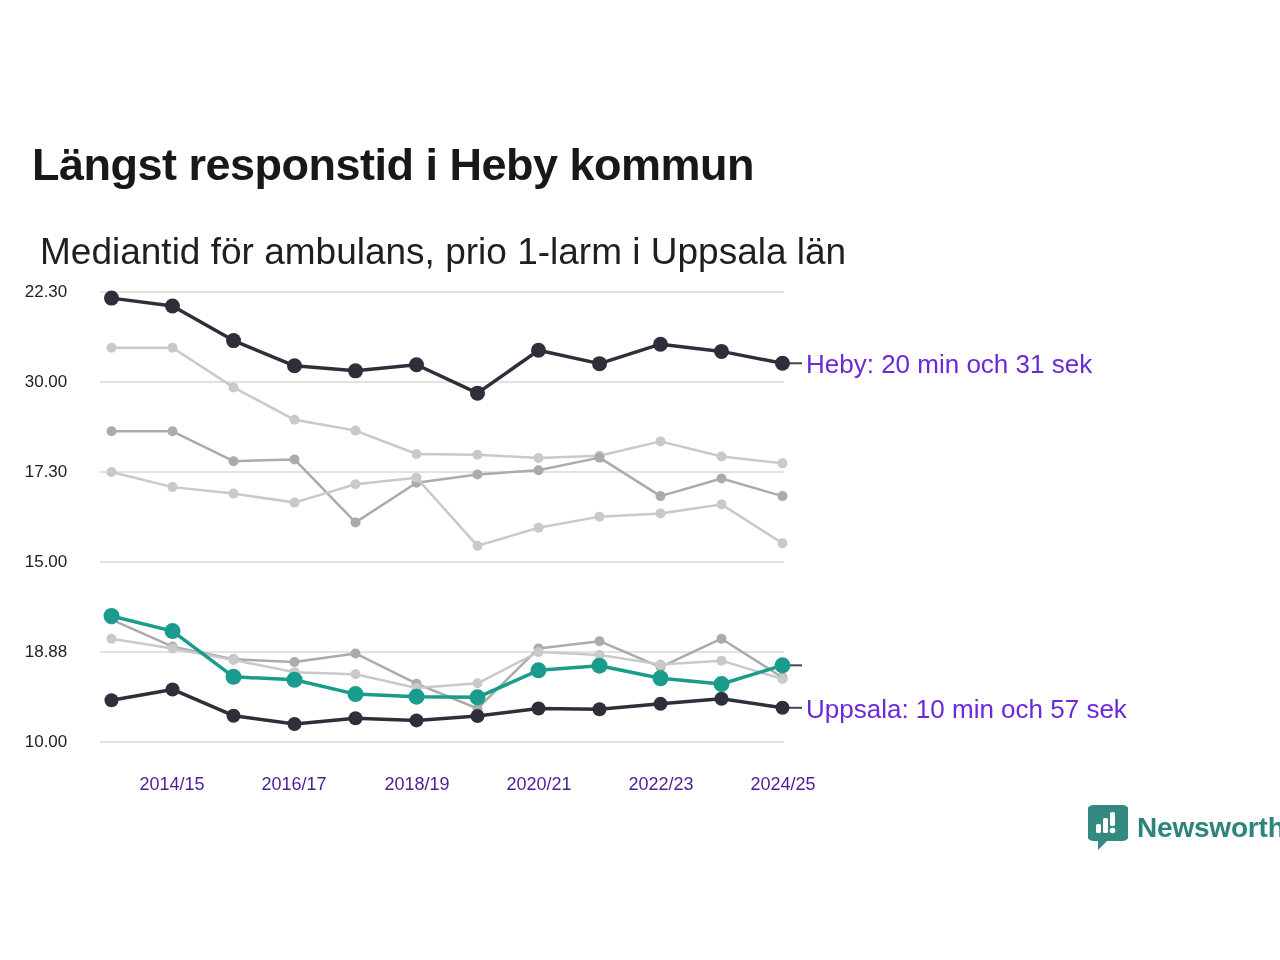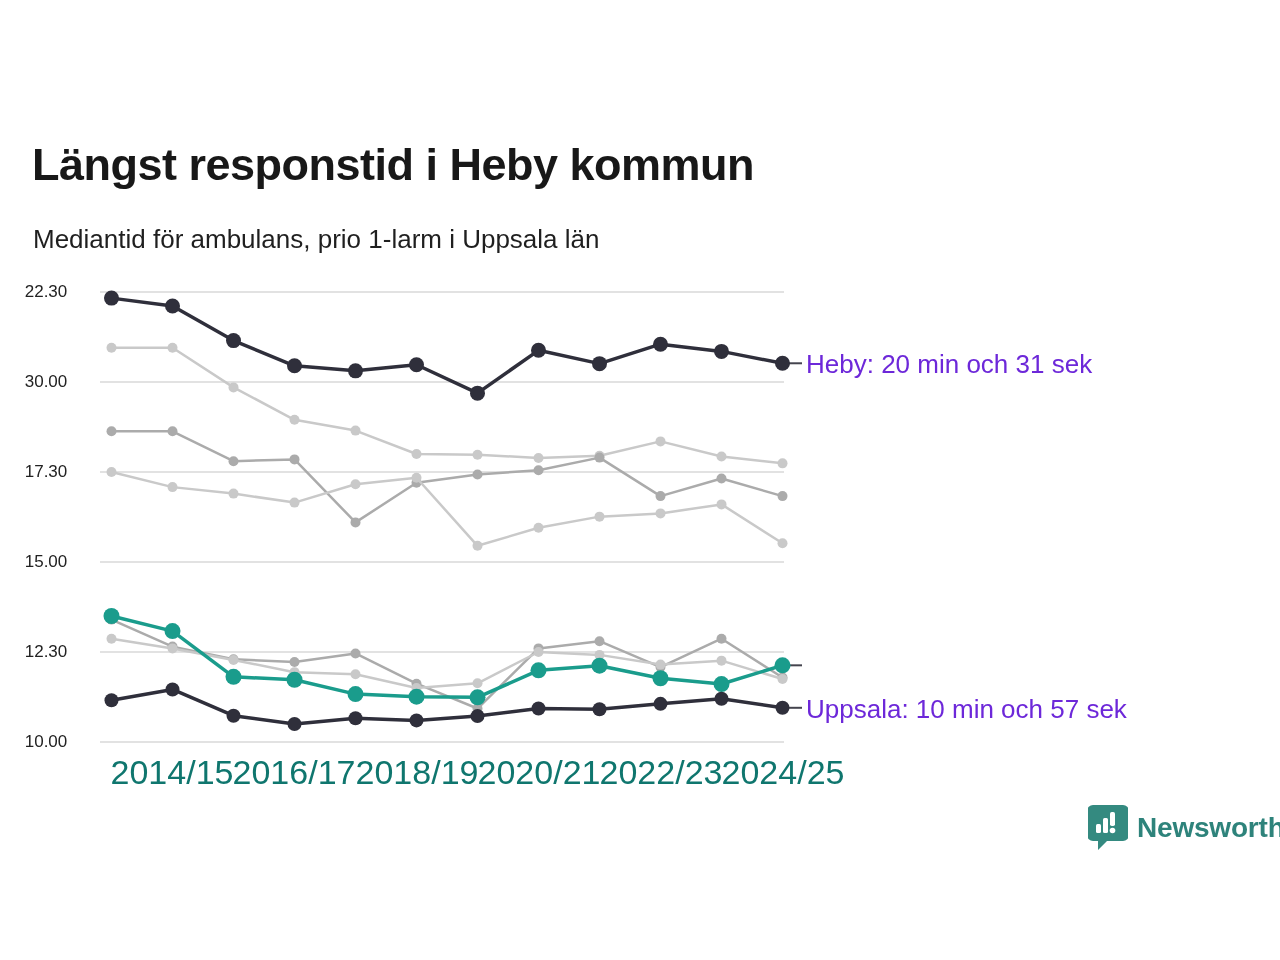--- a/index.html
+++ b/index.html
@@ -11,31 +11,31 @@
     font-family:"Liberation Sans", sans-serif;
     color:#1a1a1a;
   }
   .title{
     position:absolute;left:22px;top:130px;width:1100px;
     font-size:45px;line-height:1.1;font-weight:bold;color:#181818;margin:10px;
     letter-spacing:-0.5px;
   }
   .subtitle{
     position:absolute;left:25px;top:216px;width:1100px;
-    font-size:26px;color:#1f1f1f;margin:8px;font-weight:normal;
+    font-size:37px;color:#1f1f1f;margin:15px;font-weight:normal;
   }
   .chart-area{position:absolute;left:0;top:270px;width:1280px;height:500px;}
   #chart-svg{position:absolute;left:0;top:0;}
   .ytick{
     position:absolute;left:0;width:92px;text-align:center;
     font-size:17px;color:#222;transform:translateY(-50%);
   }
   .xtick{
-    position:absolute;top:483px;transform:translateX(-50%);
-    font-size:34px;color:#0f766e;white-space:nowrap;
+    position:absolute;top:504px;transform:translateX(-50%);
+    font-size:18px;color:#4c1d95;white-space:nowrap;
   }
   .endlabel{
     position:absolute;left:806px;transform:translateY(-50%);
     font-size:26px;color:#6d28d9;white-space:nowrap;
   }
   .source{
     position:absolute;left:6px;top:810px;width:900px;
     font-size:22px;color:#1a1a1a;letter-spacing:-0.3px;
   }
   .brand{
@@ -169,21 +169,21 @@
         <circle cx="599.5" cy="93.63999999999994" r="7.5" fill="#2f2f3b"></circle>
         <circle cx="660.5" cy="74.19999999999997" r="7.5" fill="#2f2f3b"></circle>
         <circle cx="721.5" cy="81.39999999999995" r="7.5" fill="#2f2f3b"></circle>
         <circle cx="782.5" cy="93.28000000000002" r="7.5" fill="#2f2f3b"></circle>
       </svg>
 
     <div class="ytick" style="top:22px">22.30</div>
     <div class="ytick" style="top:112px">30.00</div>
     <div class="ytick" style="top:202px">17.30</div>
     <div class="ytick" style="top:292px">15.00</div>
-    <div class="ytick" style="top:382px">12.30</div>
+    <div class="ytick" style="top:382px">18.88</div>
     <div class="ytick" style="top:472px">10.00</div>
 
     <div class="xtick" style="left:172px">2014/15</div>
     <div class="xtick" style="left:294px">2016/17</div>
     <div class="xtick" style="left:417px">2018/19</div>
     <div class="xtick" style="left:539px">2020/21</div>
     <div class="xtick" style="left:661px">2022/23</div>
     <div class="xtick" style="left:783px">2024/25</div>
 
     <div class="endlabel" style="top:94px">Heby: 20 min och 31 sek</div>

